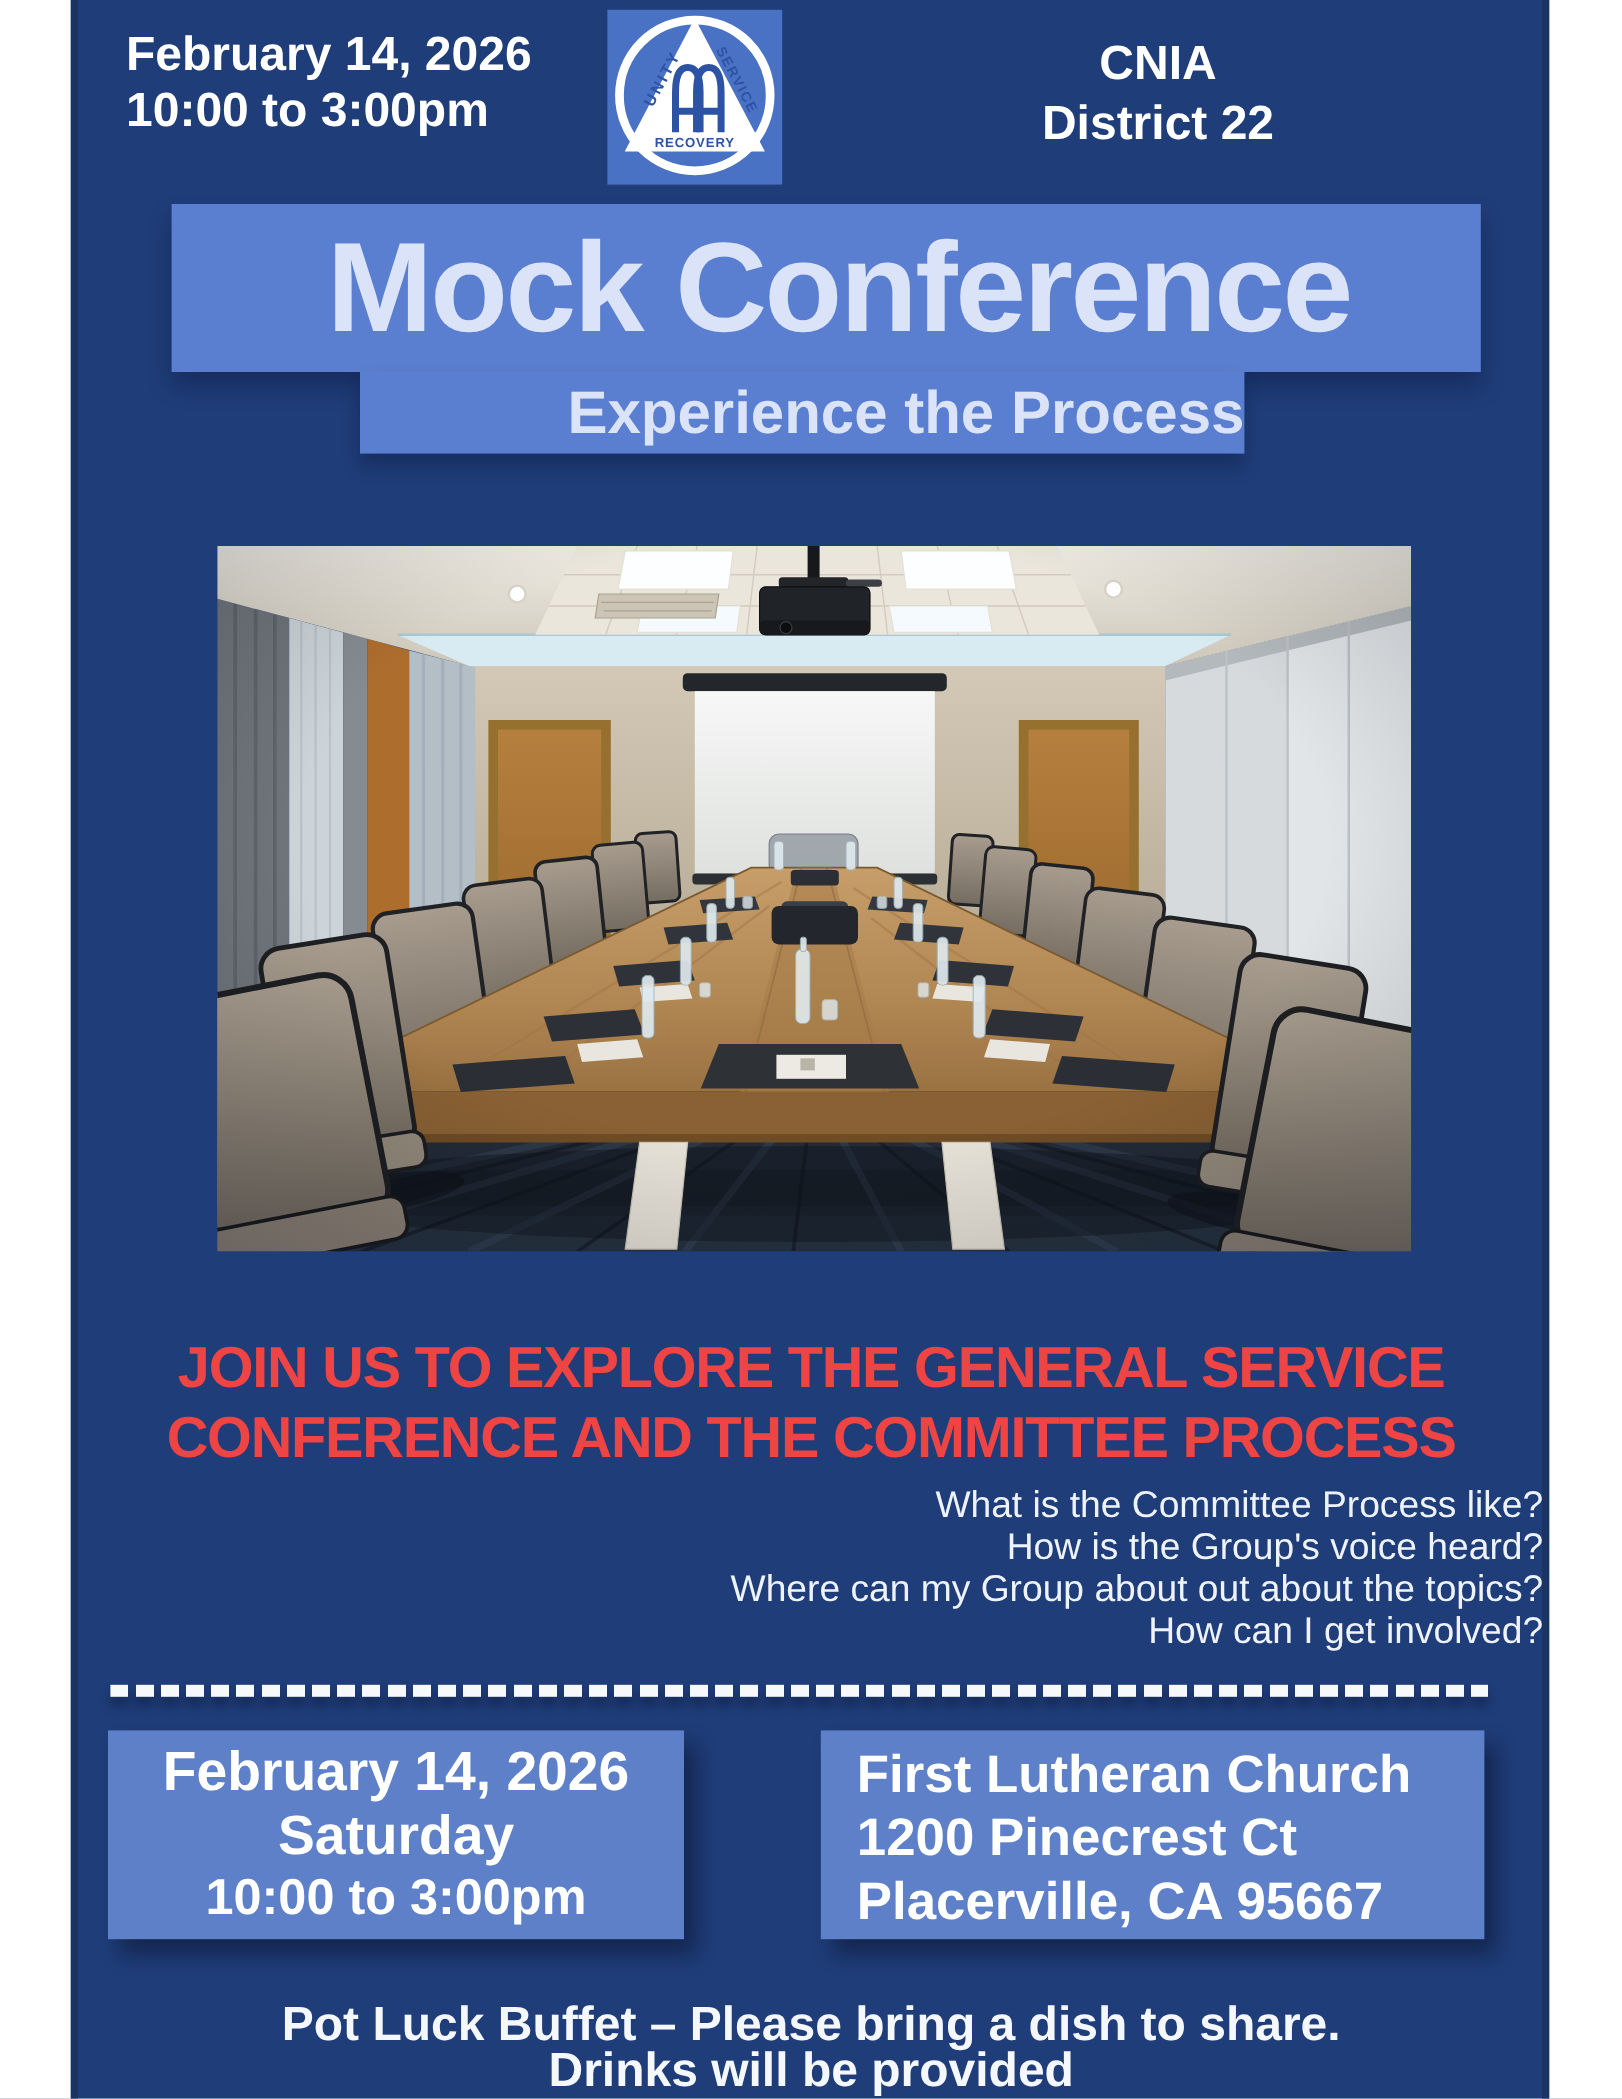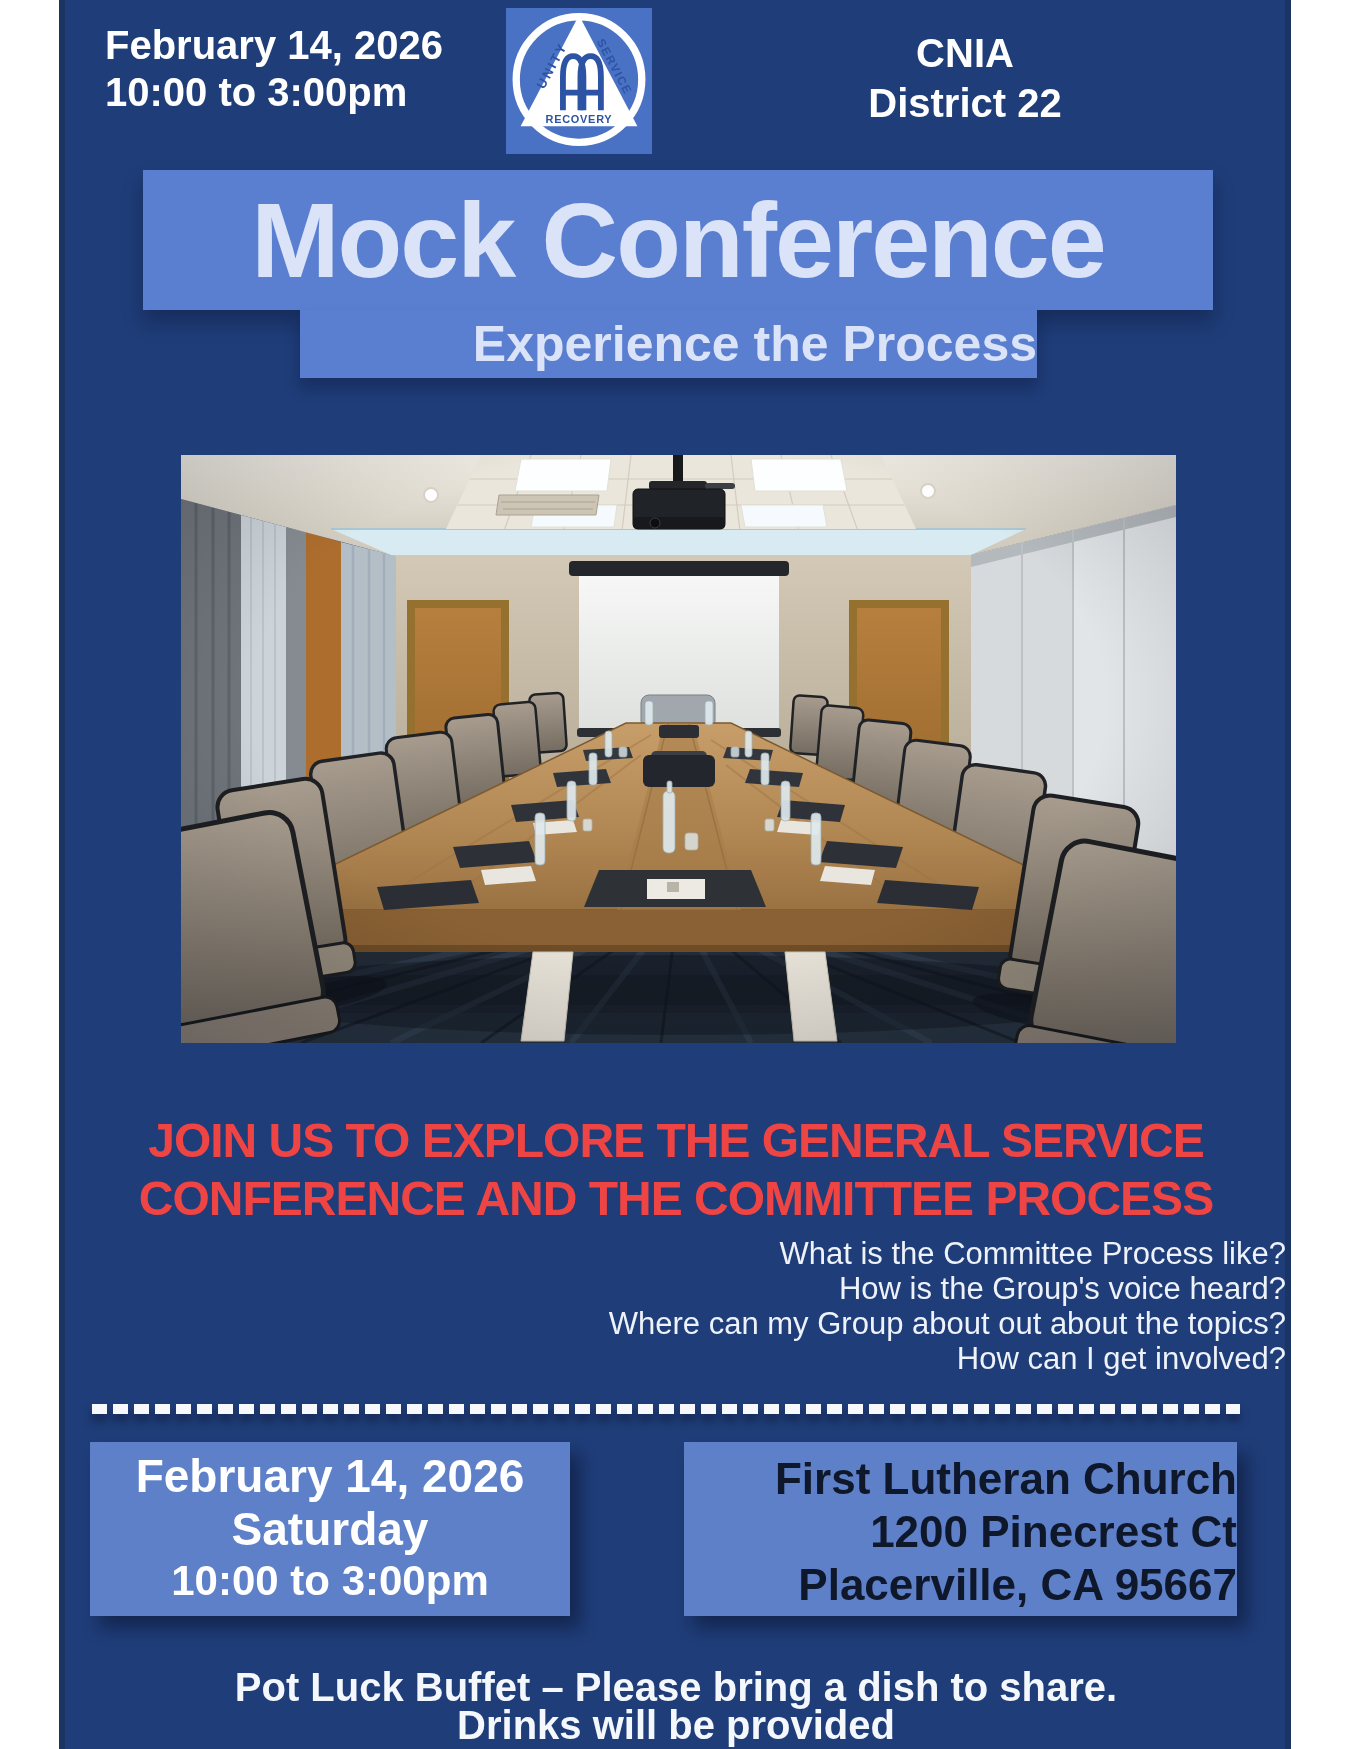--- a/index.html
+++ b/index.html
@@ -7,43 +7,43 @@
           font-family:"Liberation Sans", sans-serif;}
   .abs{position:absolute;}
   .flyer{left:59px;top:0;width:1232px;height:1749px;background:#1f3d79;
          border-left:6px solid #1a3464;border-right:6px solid #1a3464;box-sizing:border-box;}
   .date-block{left:105px;top:22px;color:#ffffff;font-weight:bold;font-size:40px;line-height:47px;}
   .org-block{left:770px;top:28px;width:390px;text-align:center;color:#ffffff;font-weight:bold;
              font-size:40px;line-height:50px;}
   .aa-logo{left:506px;top:8px;width:146px;height:146px;}
   .title-banner{left:143px;top:170px;width:1070px;height:140px;background:#5b7fd0;
                 display:flex;align-items:center;justify-content:center;
-                box-shadow:0 12px 18px rgba(8,14,40,.35);}
+                box-shadow:0 12px 18px rgba(8,14,40,.35);padding-left:21px;}
   .title-text{font-size:106px;font-weight:800;color:#dbe3f8;letter-spacing:-2px;}
   .subtitle-band{left:300px;top:310px;width:737px;height:68px;background:#5b7fd0;
                  display:flex;align-items:center;justify-content:flex-end;
                  box-shadow:0 10px 14px rgba(8,14,40,.3);
                  font-size:50px;font-weight:800;color:#dbe3f8;}
   .photo{left:181px;top:455px;width:995px;height:588px;overflow:hidden;}
   .photo svg{display:block;}
   .join-heading{left:66px;top:1112px;width:1220px;text-align:center;color:#ef4444;
                 font-weight:800;font-size:48px;line-height:58px;letter-spacing:-1px;}
   .questions{left:66px;top:1236px;width:1220px;text-align:right;color:#eef2fb;
              font-weight:400;font-size:31px;line-height:35px;}
   .divider{left:92px;top:1404px;width:1148px;height:10px;
            background:repeating-linear-gradient(90deg,#f6f8fb 0 15px,rgba(0,0,0,0) 15px 21px);
            filter:drop-shadow(0 7px 5px rgba(5,10,30,.45));}
   .when-box{left:90px;top:1442px;width:480px;height:174px;background:#5d80c9;text-align:center;
             color:#ffffff;font-weight:800;box-shadow:10px 12px 16px rgba(6,10,30,.45);
             padding-top:8px;box-sizing:border-box;}
   .when-l1,.when-l2{font-size:46px;line-height:53px;}
   .when-l3{font-size:42px;line-height:50px;}
-  .where-box{left:684px;top:1442px;width:553px;height:174px;background:#5d80c9;color:#0f172a;
+  .where-box{left:684px;top:1442px;width:553px;height:174px;background:#5d80c9;color:#ffffff;
              font-weight:800;box-shadow:10px 12px 16px rgba(6,10,30,.45);
-             padding:10px 0 0 30px;box-sizing:border-box;text-align:right;}
+             padding:10px 0 0 30px;box-sizing:border-box;}
   .where-l{font-size:44px;line-height:53px;white-space:nowrap;}
   .footer-note{left:66px;top:1668px;width:1220px;text-align:center;color:#f4f7fc;
                font-weight:800;font-size:40px;line-height:38px;}
 </style>
 </head>
 <body>
 
 <div class="canvas">
   <div class="abs flyer"></div>
 

